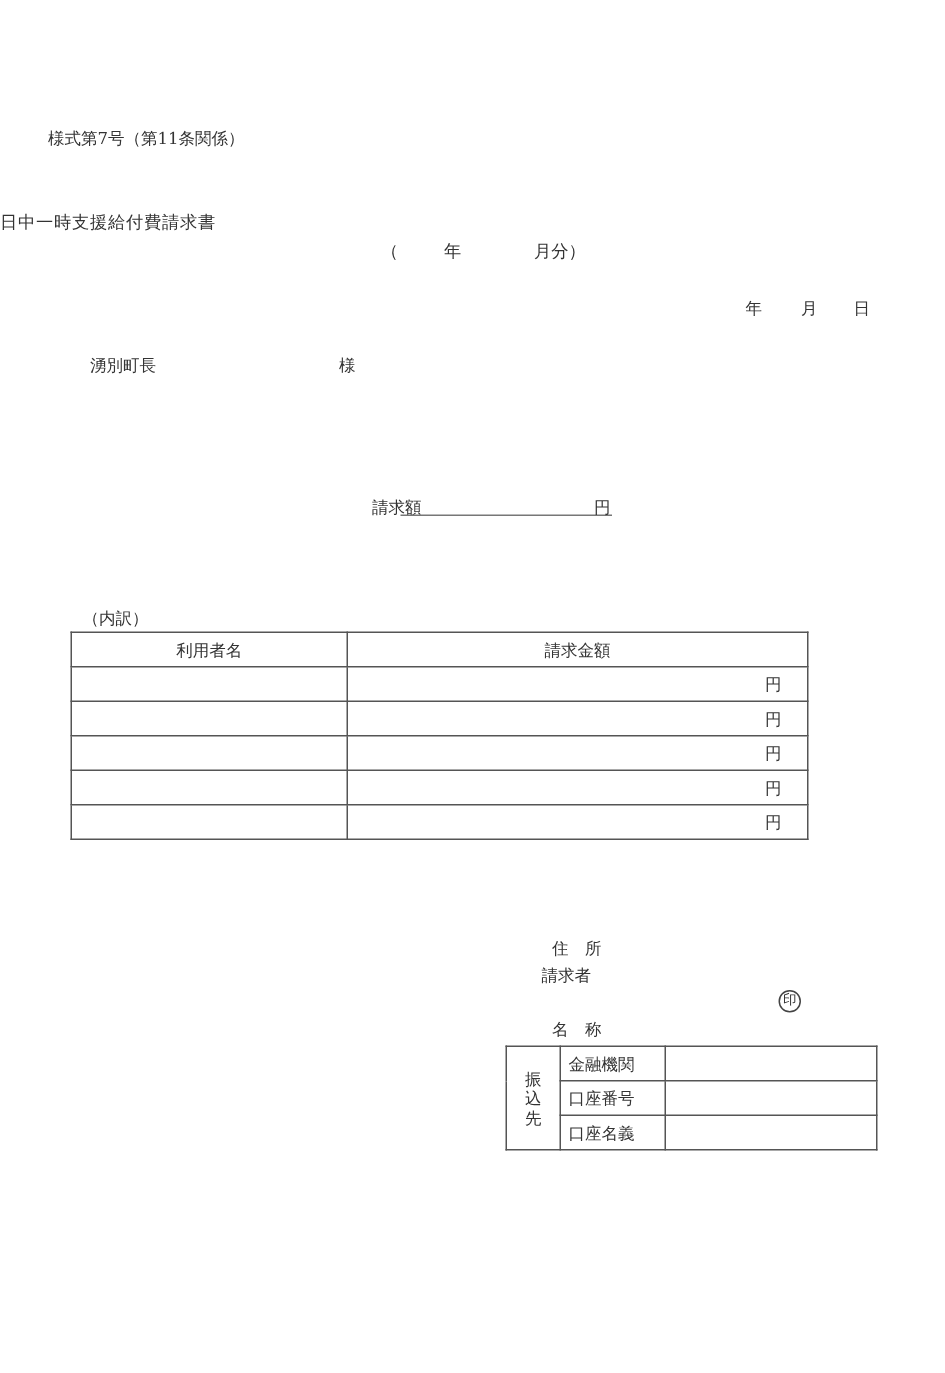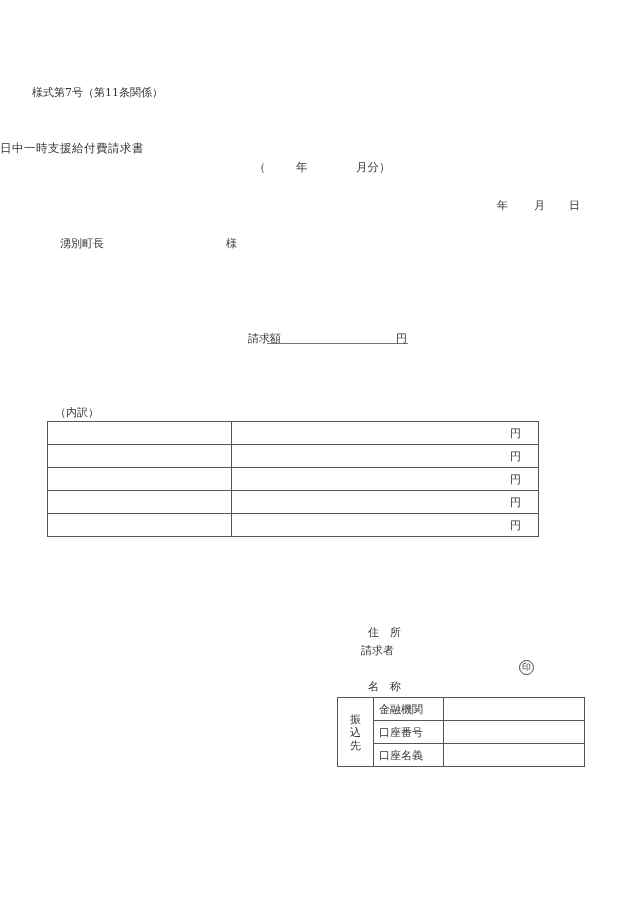--- a/index.html
+++ b/index.html
@@ -74,20 +74,24 @@
 <div class="abs sama">様</div>
 
 <div class="abs claim-label">請求額</div>
 <div class="abs claim-line"></div>
 <div class="abs claim-yen">円</div>
 
 <div class="abs breakdown">（内訳）</div>
 
 <table class="detail">
   <tbody>
+      <tr>
+    <td class="name center">利用者名</td>
+    <td class="center">請求金額</td>
+  </tr>
   <tr>
     <td class="name"></td>
     <td class="amount"><span></span><span>円</span></td>
   </tr>
   <tr>
     <td class="name"></td>
     <td class="amount"><span></span><span>円</span></td>
   </tr>
   <tr>
     <td class="name"></td>

